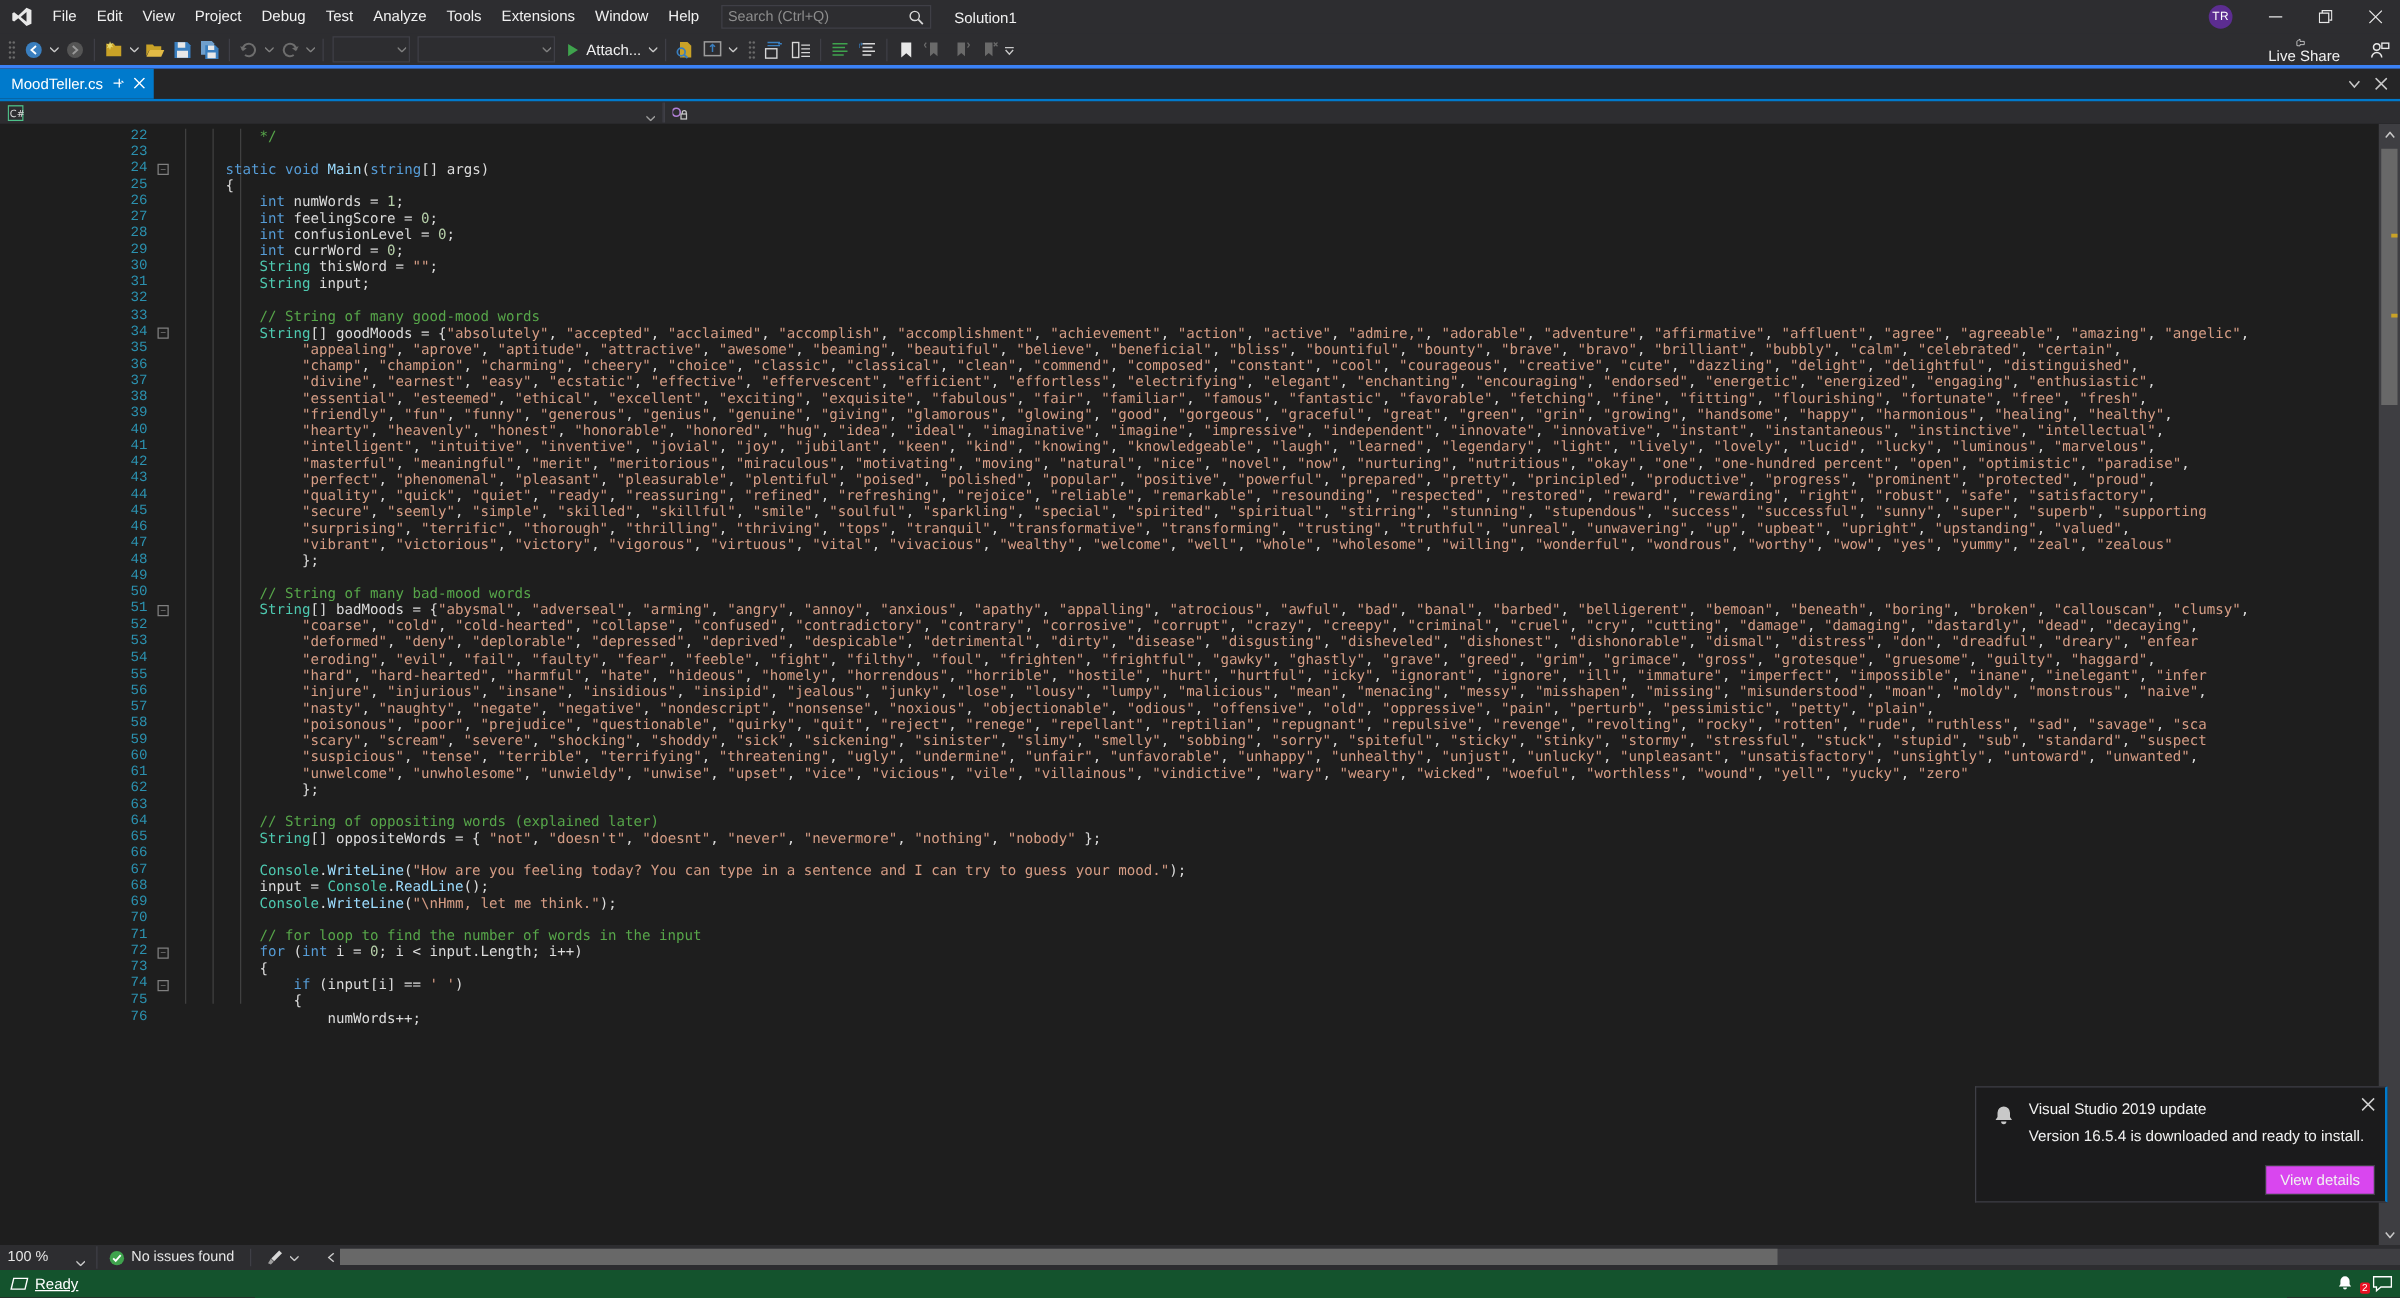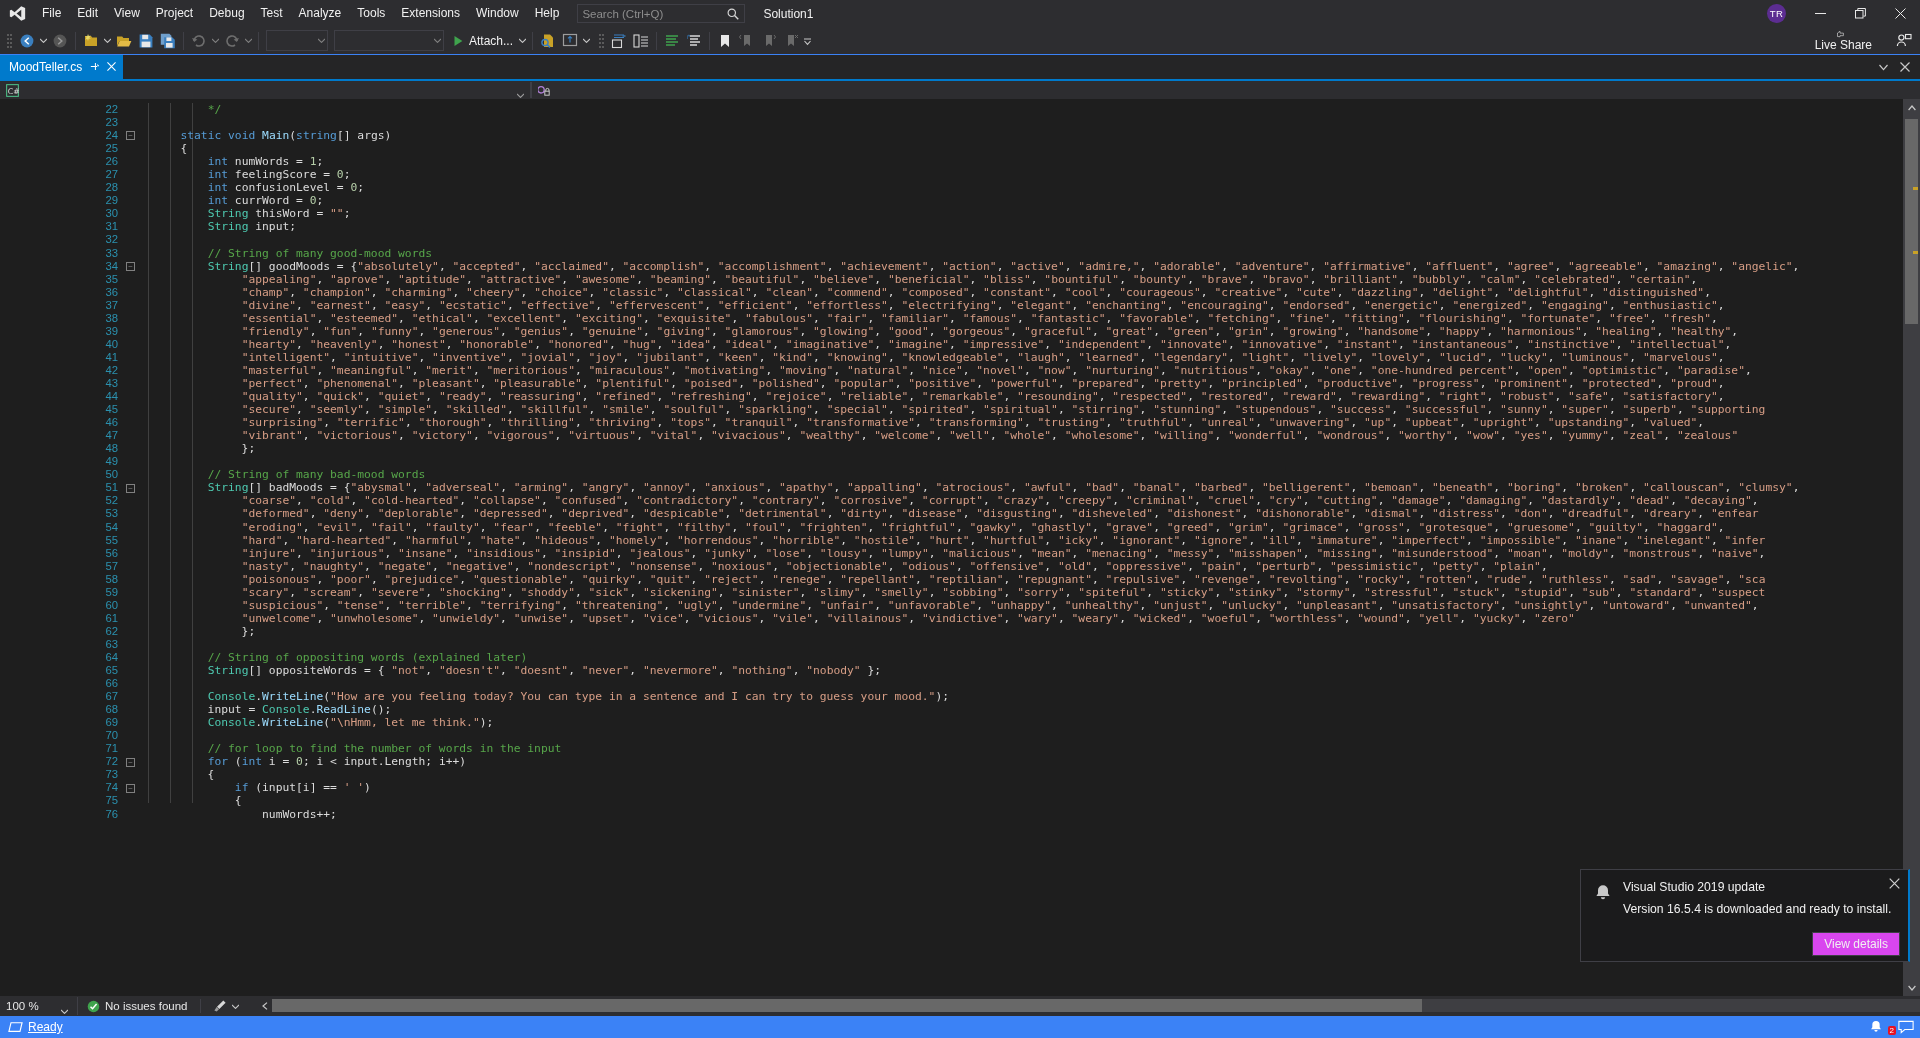--- a/index.html
+++ b/index.html
@@ -35,21 +35,21 @@
   .avatar {
     width: 19px; height: 19px; border-radius: 50%; background: #5c2d91;
     color: #fff; font-size: 9.5px; display: flex; align-items: center; justify-content: center;
     margin-right: 14px; letter-spacing: .3px;
   }
   .wbtn { width: 40px; height: 27px; display: flex; align-items: center; justify-content: center; }
 
   
   .toolbar {
     height: 28px; background: #2d2d30; display: flex; align-items: center;
-    flex: 0 0 28px; position: relative; border-bottom: 1px solid #3b82f6;
+    flex: 0 0 28px; position: relative; border-bottom: 3px solid #3b82f6;
   }
   .grip { width: 9px; height: 18px; margin: 0 2px 0 5px; }
   .tbtn { width: 22px; height: 22px; display: flex; align-items: center; justify-content: center; }
   .tsep { width: 1px; height: 18px; background: #3f3f46; margin: 0 4px; }
   .caret { width: 11px; height: 22px; display:flex; align-items:center; justify-content:center; }
   .combo {
     height: 21px; background: #2d2d30; border: 1px solid #3f3f46; margin: 0 3px;
     display: flex; align-items: center; justify-content: flex-end; padding-right: 2px;
   }
   .attach {
@@ -80,21 +80,21 @@
   .navcell .dd { position: absolute; right: 6px; top: 7px; }
   .navsep { width: 1px; height: 16px; background: #3f3f46; }
 
   
   .editor {
     flex: 1 1 auto; background: #1e1e1e; position: relative; overflow: hidden;
     display: flex;
   }
   .code-scroll { position: absolute; inset: 0 17px 0 0; overflow: hidden; }
   .code-table { position: absolute; top: 4px; left: 0; font-family: "DejaVu Sans Mono", monospace; font-size: 11.3px; line-height: 13.06px; white-space: pre; }
-  .ln-col { position: absolute; top: 4px; left: 0; width: 120px; text-align: right; font-family: Liberation Sans, sans-serif; font-size: 11.3px; line-height: 13.06px; color: #2b91af; }
+  .ln-col { position: absolute; top: 4px; left: 0; width: 120px; text-align: right; font-family: Liberation Mono, monospace; font-size: 11.3px; line-height: 13.06px; color: #2b91af; }
   .ln { height: 13.06px; padding-right: 2px; }
   .gutter-fold { position: absolute; top: 4px; left: 126px; width: 16px; }
   .fold { position: absolute; width: 9px; height: 9px; border: 1px solid #808080; color: #808080; font-size: 8px; line-height: 7px; text-align: center; background: #1e1e1e; }
   .indent-guides { position: absolute; top: 4px; left: 0; height: 100%; }
   .iguide { position: absolute; top: 0; width: 1px; height: 700px; background: #404040; }
   .code-line { height: 13.06px; }
   .kw { color: #569cd6; }
   .typ { color: #4ec9b0; }
   .str { color: #d69d85; }
   .cmt { color: #57a64a; }
@@ -131,21 +131,21 @@
   .zoom-combo { width: 78px; height: 18px; display: flex; align-items: center; padding-left: 6px; position: relative; border-right: 1px solid #3f3f46; }
   .issues { display: flex; align-items: center; gap: 5px; padding: 0 9px; }
   .hsep { width: 1px; height: 14px; background: #3f3f46; margin: 0 4px; }
   .brush { display: flex; align-items: center; gap: 5px; padding: 0 8px; }
   .hscroll { position: absolute; left: 258px; right: 0; top: 1px; height: 17px; display: flex; align-items: center; }
   .hs-arrow { width: 14px; height: 17px; display: flex; align-items: center; justify-content: center; }
   .hs-track { flex: 1; height: 13px; background: #3e3e42; position: relative; }
   .hs-thumb { position: absolute; left: 0; top: 0; height: 13px; background: #686868; }
 
   .statusbar {
-    height: 22px; background: #3b82f6; flex: 0 0 22px; display: flex; align-items: center;
+    height: 22px; background: #14532d; flex: 0 0 22px; display: flex; align-items: center;
     color: #fff; font-size: 12px; position: relative; text-decoration: underline;
   }
   .statusbar .ready { margin-left: 28px; }
   .sb-icon { position: absolute; left: 8px; top: 5px; }
   .sb-right { position: absolute; right: 6px; top: 0; height: 22px; display: flex; align-items: center; gap: 6px; }
   .badge {
     background: #e81123; color: #fff; border-radius: 2px; font-size: 8px;
     padding: 0 2px; position: absolute; right: 18px; top: 10px;
   }
 </style>

